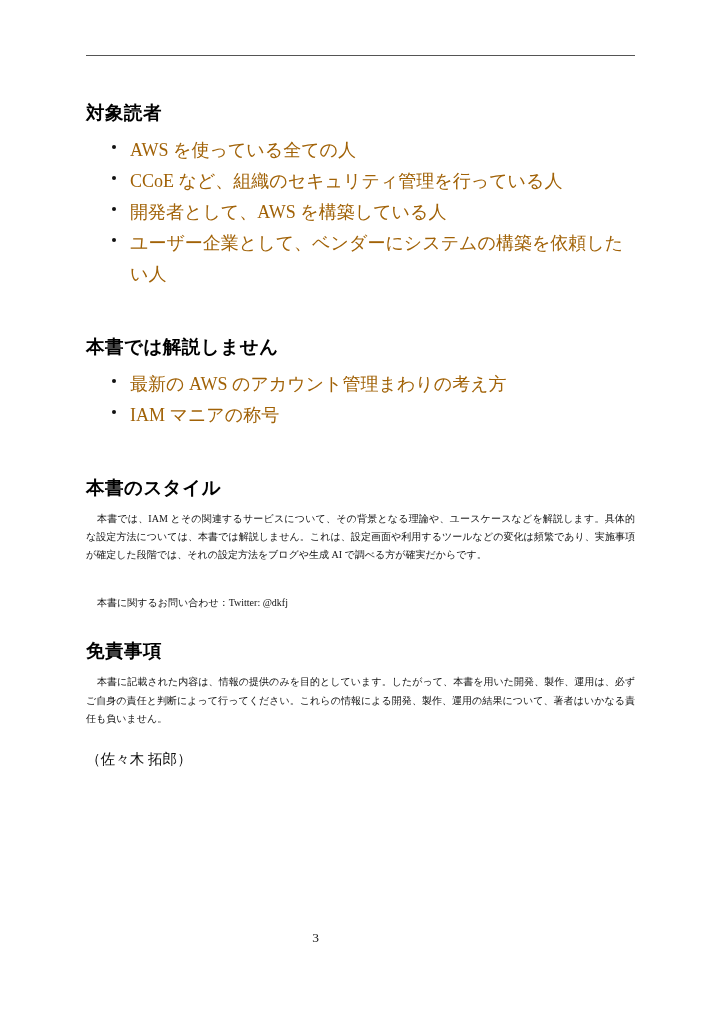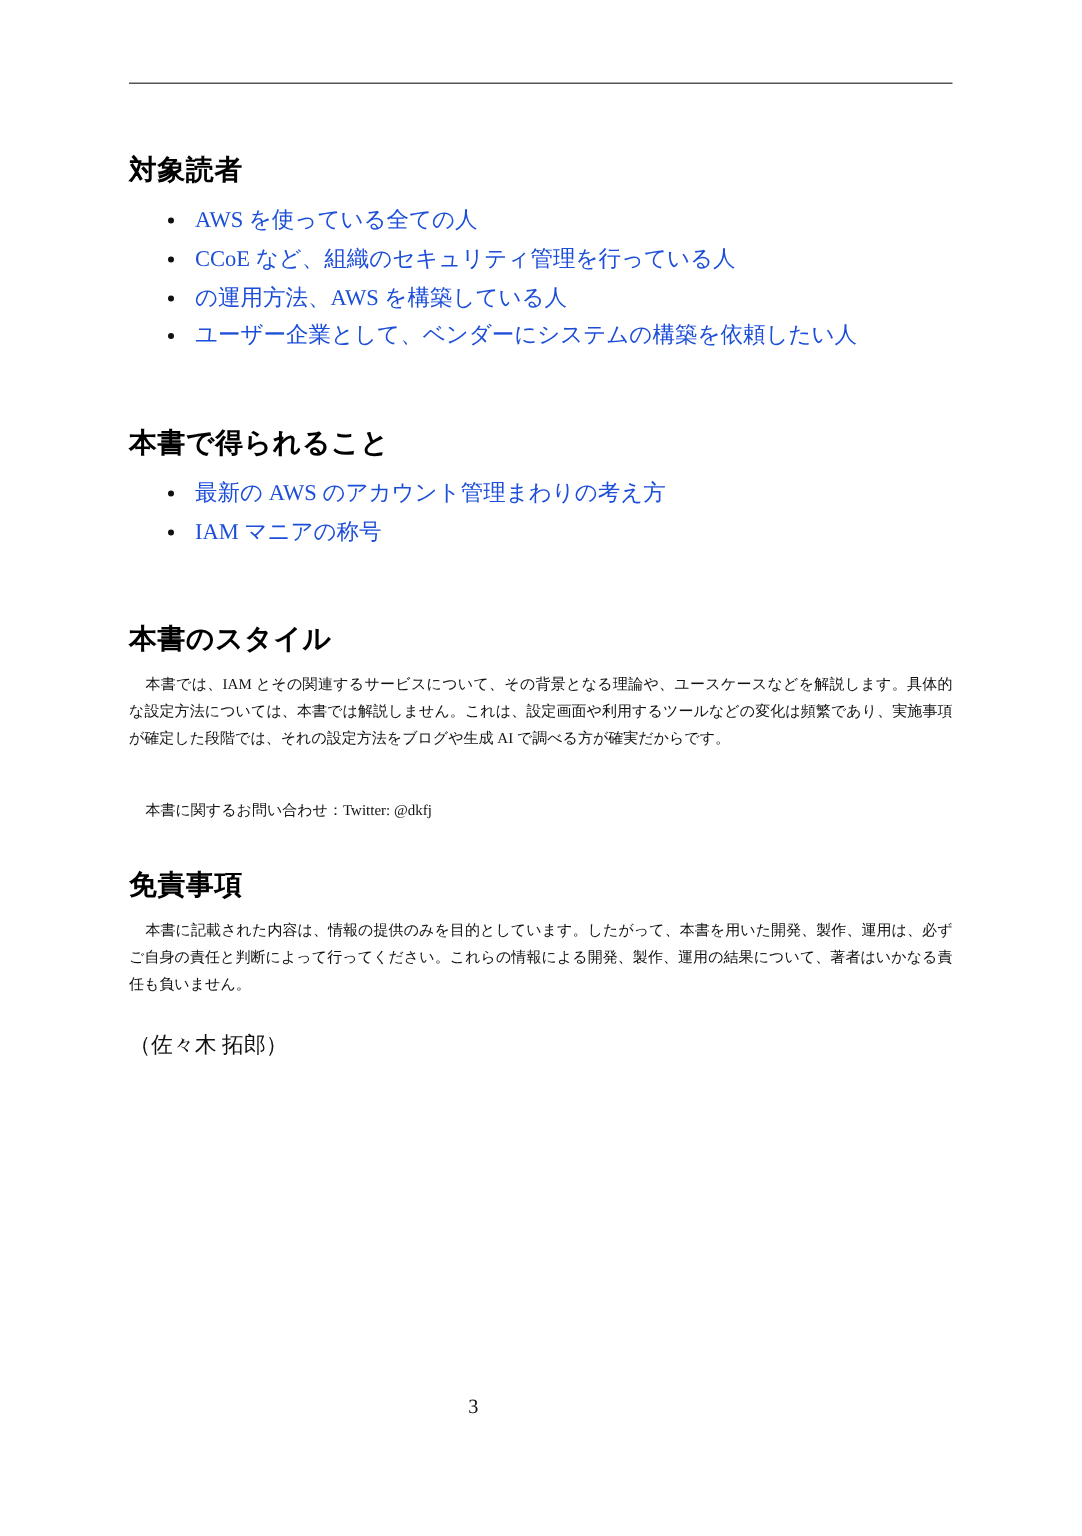--- a/index.html
+++ b/index.html
@@ -49,24 +49,24 @@
   .block.tight {
     margin-bottom: 26px;
   }
   ul.bullets {
     list-style: none;
     margin: 0;
     padding: 0 0 0 26px;
   }
   ul.bullets li {
     position: relative;
-    font-size: 15px;
+    font-size: 18px;
     line-height: 1.72;
     padding-left: 18px;
-    color: #1d4ed8;
+    color: #a16207;
   }
   ul.bullets li::before {
     content: "";
     position: absolute;
     left: 0;
     top: 10px;
     width: 4px;
     height: 4px;
     border-radius: 50%;
     background: #111;
@@ -103,29 +103,29 @@
 <div class="page">
   <div class="content">
 
     <div class="top-rule"></div>
 
     <div class="block">
       <h2 class="section-title">対象読者</h2>
       <ul class="bullets">
         <li>AWS を使っている全ての人</li>
         <li>CCoE など、組織のセキュリティ管理を行っている人</li>
-        <li>の運用方法、AWS を構築している人</li>
+        <li>開発者として、AWS を構築している人</li>
         <li>ユーザー企業として、ベンダーにシステムの構築を依頼したい人</li>
       </ul>
     </div>
 
     <div class="gap-large"></div>
 
     <div class="block">
-      <h2 class="section-title">本書で得られること</h2>
+      <h2 class="section-title">本書では解説しません</h2>
       <ul class="bullets">
         <li>最新の AWS のアカウント管理まわりの考え方</li>
         <li>IAM マニアの称号</li>
       </ul>
     </div>
 
     <div class="gap-large"></div>
 
     <div class="block">
       <h2 class="section-title">本書のスタイル</h2>

